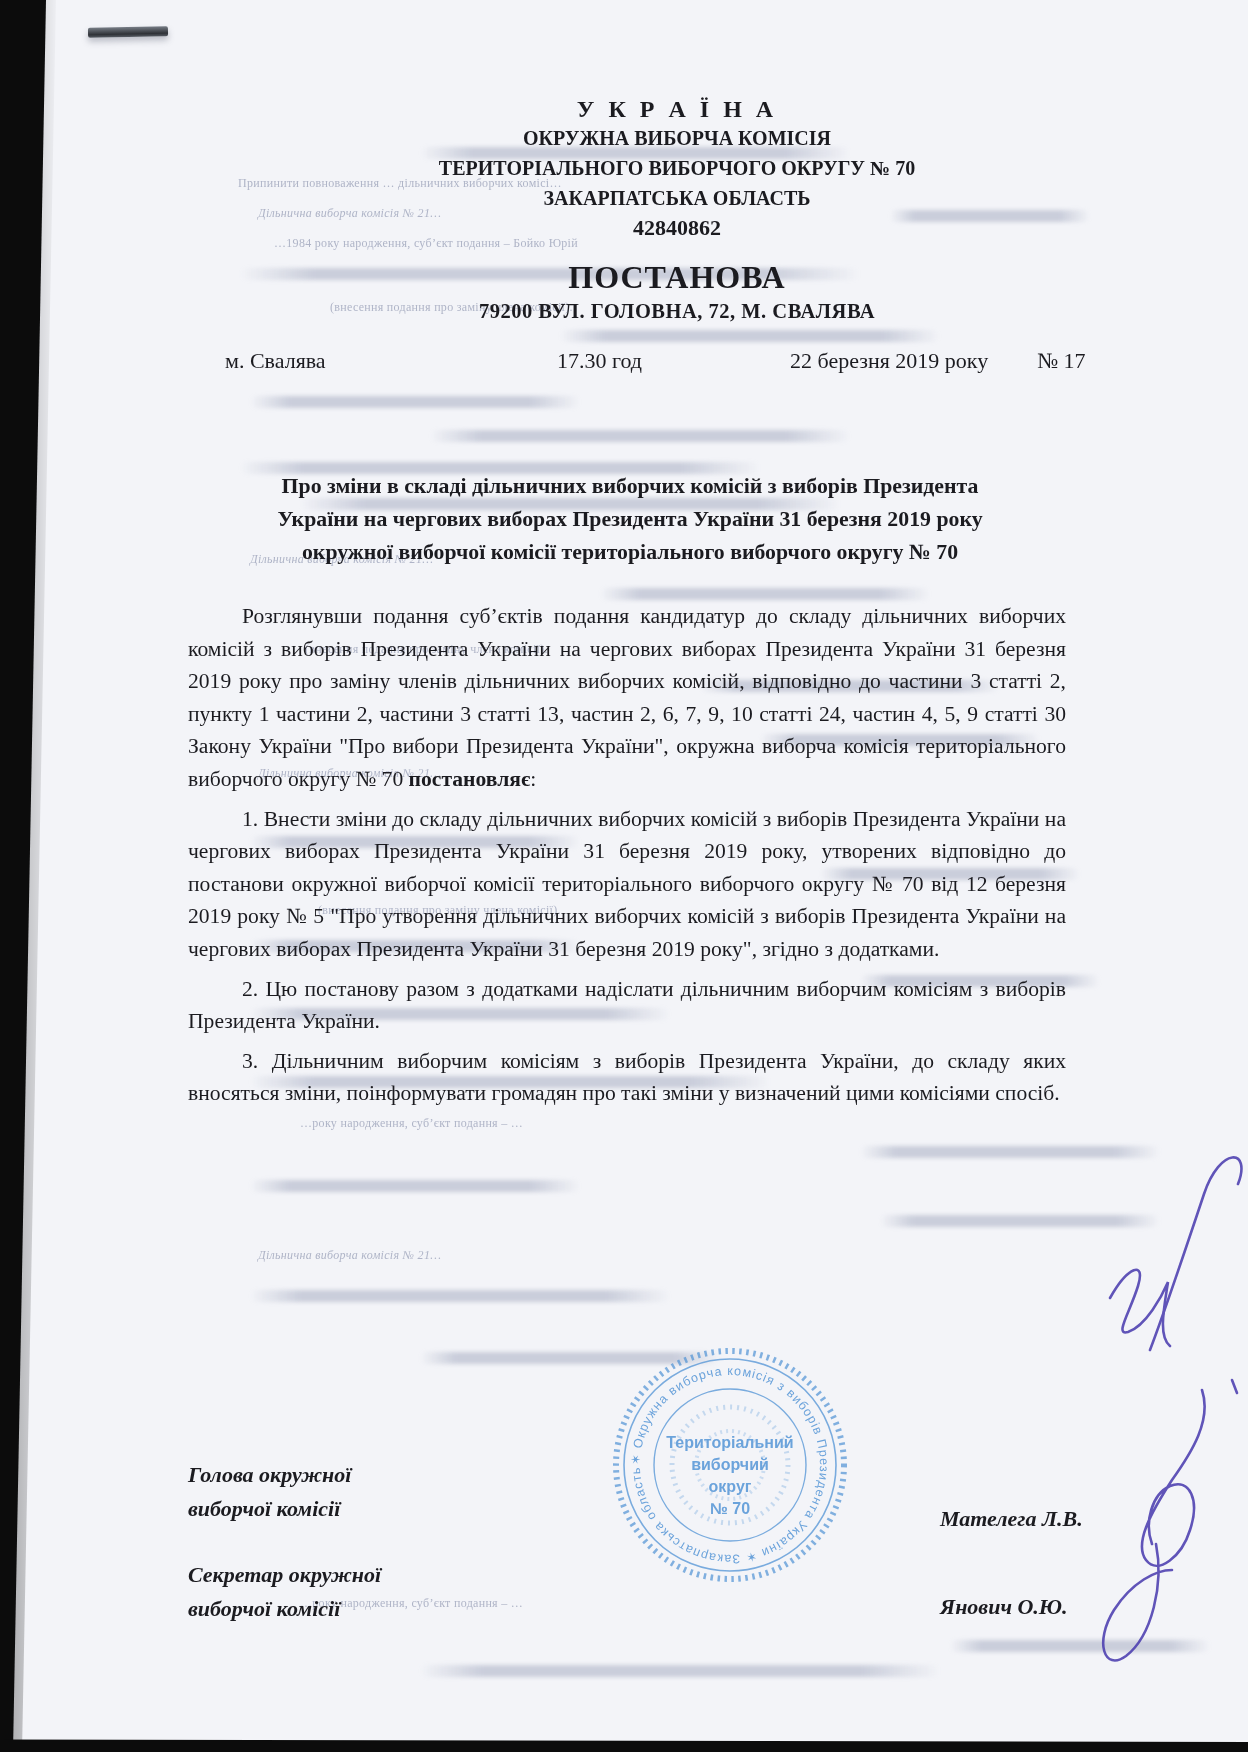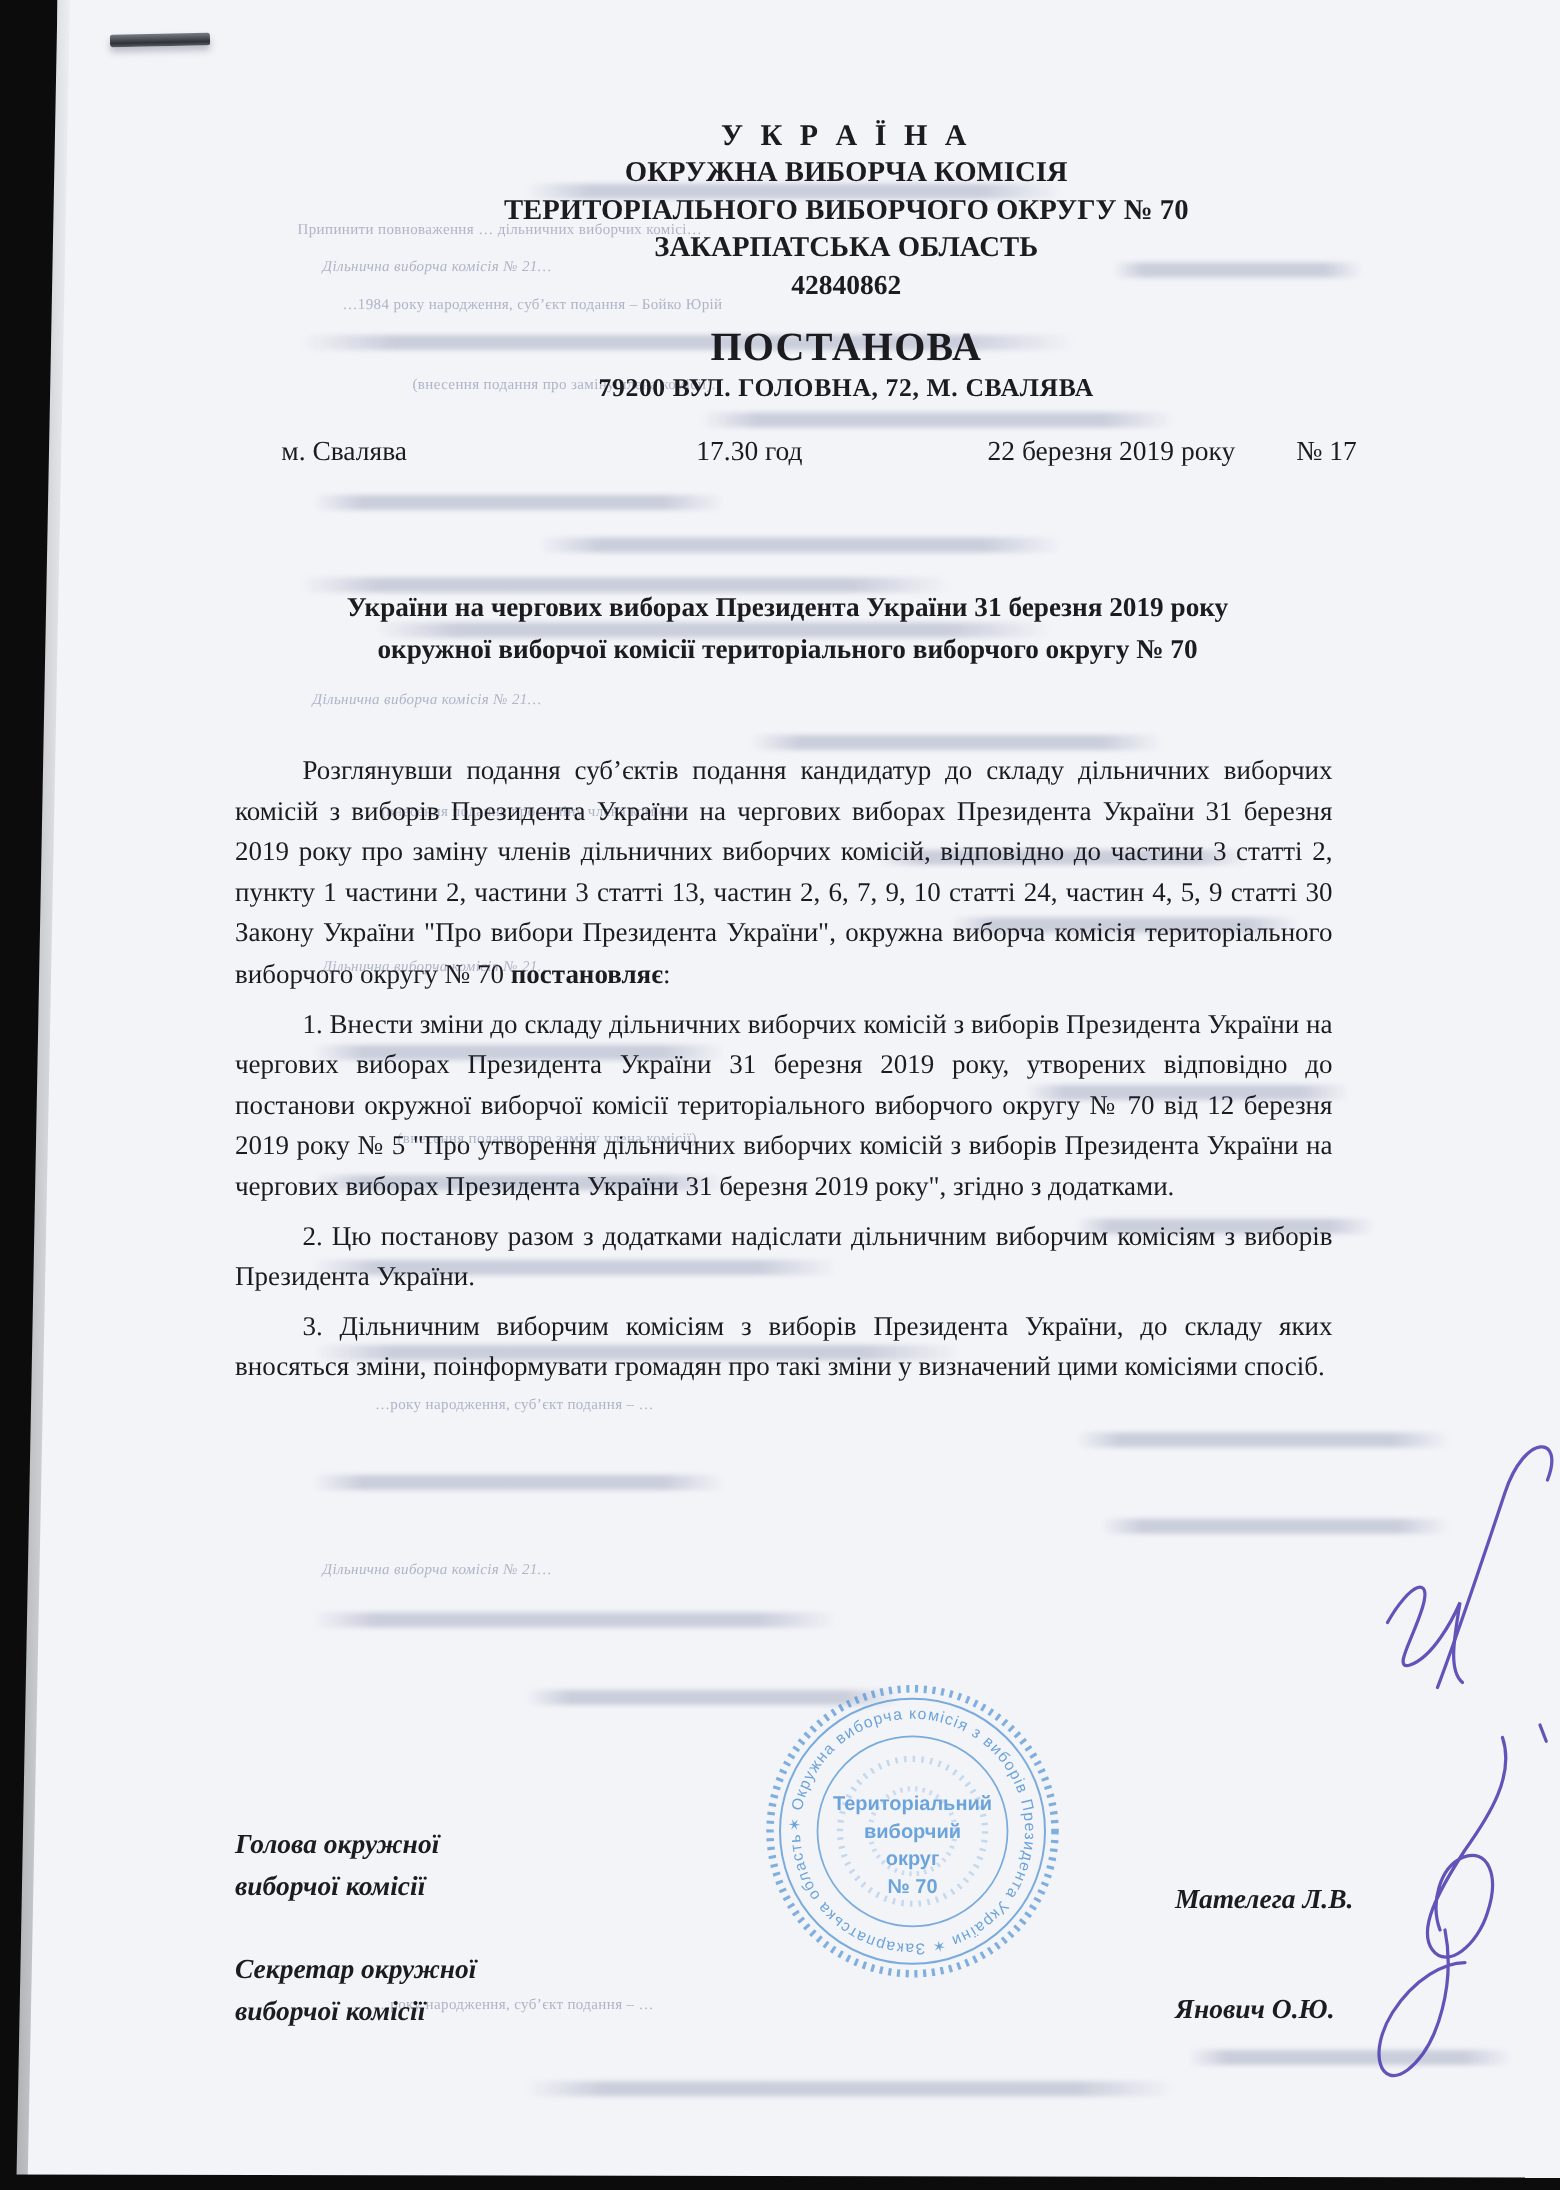--- a/index.html
+++ b/index.html
@@ -22,21 +22,21 @@
     transform:rotate(-1.2deg);box-shadow:0 4px 6px rgba(120,125,140,.45);}
   
   .bleed{position:absolute;font-size:12px;color:rgba(118,128,158,.55);
     filter:blur(.6px);white-space:nowrap;letter-spacing:.3px;}
   .bleed.it{font-style:italic;}
   .strip{position:absolute;border-radius:6px;filter:blur(2.2px);
     background:linear-gradient(90deg,rgba(146,154,180,.0),rgba(146,154,180,.42) 12%,rgba(146,154,180,.42) 85%,rgba(146,154,180,0));}
   
   .hdr{position:absolute;left:106px;top:96px;width:1142px;text-align:center;font-weight:bold;}
   .h-country{font-size:24px;letter-spacing:4px;}
-  .h-org{font-size:23px;line-height:30px;}
+  .h-org{font-size:20px;line-height:30px;}
   .h-edrpou{font-size:22px;line-height:30px;}
   .h-posta{font-size:32px;margin-top:16px;letter-spacing:1px;}
   .h-addr{font-size:20.5px;margin-top:4px;letter-spacing:.5px;}
   
   .meta-row{position:absolute;left:188px;top:348px;width:910px;height:30px;font-size:22px;}
   .meta-row span{position:absolute;white-space:nowrap;}
   .m-place{left:37px;} .m-time{left:369px;} .m-date{left:602px;} .m-num{left:849px;}
   
   .doc-title{position:absolute;left:150px;top:470px;width:960px;text-align:center;
     font-weight:bold;font-size:21.8px;line-height:33px;}
@@ -109,20 +109,21 @@
   </div>
 
   <div class="meta-row">
     <span class="m-place">м. Свалява</span>
     <span class="m-time">17.30  год</span>
     <span class="m-date">22 березня 2019 року</span>
     <span class="m-num">№ 17</span>
   </div>
 
   <div class="doc-title">
+    <div>Про зміни в складі дільничних виборчих комісій з виборів Президента</div>
     <div>України на чергових виборах Президента України 31 березня 2019 року</div>
     <div>окружної виборчої комісії територіального виборчого округу № 70</div>
   </div>
 
   <div class="body-text">
     <p><span>Розглянувши подання суб’єктів подання кандидатур до складу дільничних виборчих комісій з виборів Президента України на чергових виборах Президента України 31 березня 2019 року про заміну членів дільничних виборчих комісій, відповідно до частини 3 статті 2, пункту 1 частини 2, частини 3 статті 13, частин 2, 6, 7, 9, 10 статті 24, частин 4, 5, 9 статті 30 Закону України "Про вибори Президента України", окружна виборча комісія територіального виборчого округу № 70 </span><span class="bold">постановляє</span><span>:</span></p>
     <p>1. Внести зміни до складу дільничних виборчих комісій з виборів Президента України на чергових виборах Президента України 31 березня 2019 року, утворених відповідно до постанови окружної виборчої комісії територіального виборчого округу № 70 від 12 березня 2019 року № 5 "Про утворення дільничних виборчих комісій з виборів Президента України на чергових виборах Президента України 31 березня 2019 року", згідно з додатками.</p>
     <p>2. Цю постанову разом з додатками надіслати дільничним виборчим комісіям з виборів Президента України.</p>
     <p>3. Дільничним виборчим комісіям з виборів Президента України, до складу яких вносяться зміни, поінформувати громадян про такі зміни у визначений цими комісіями спосіб.</p>
   </div>

